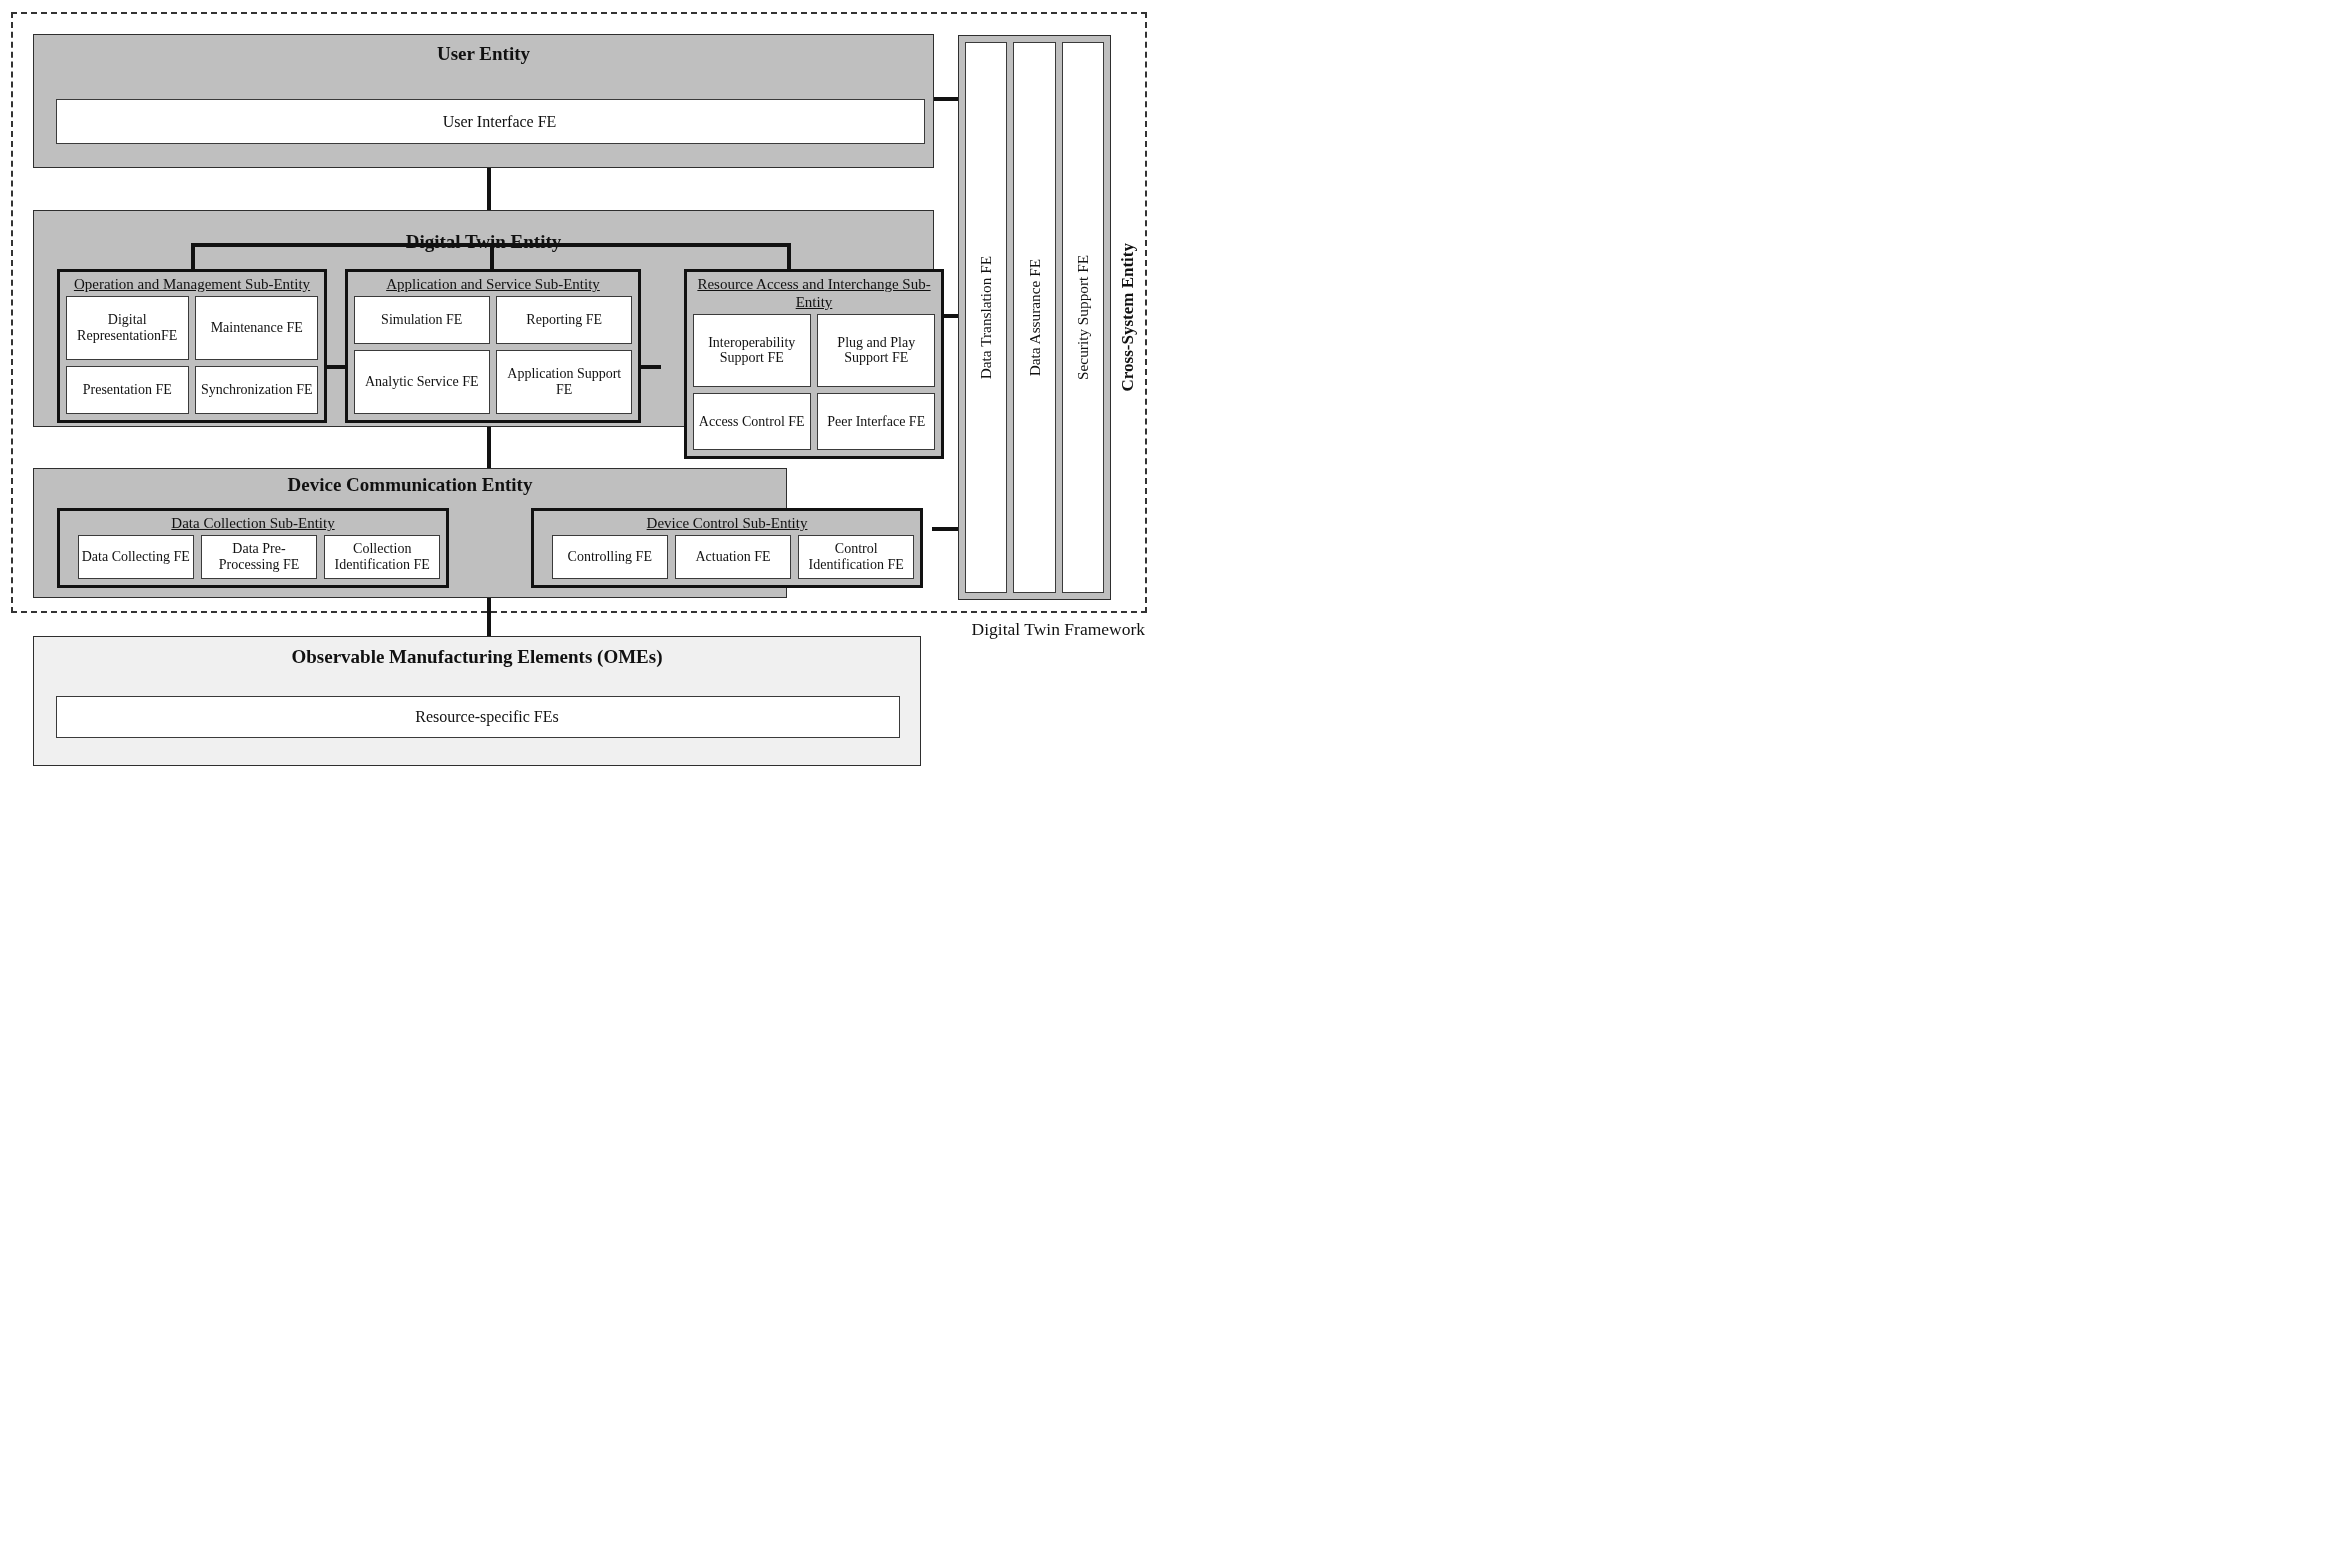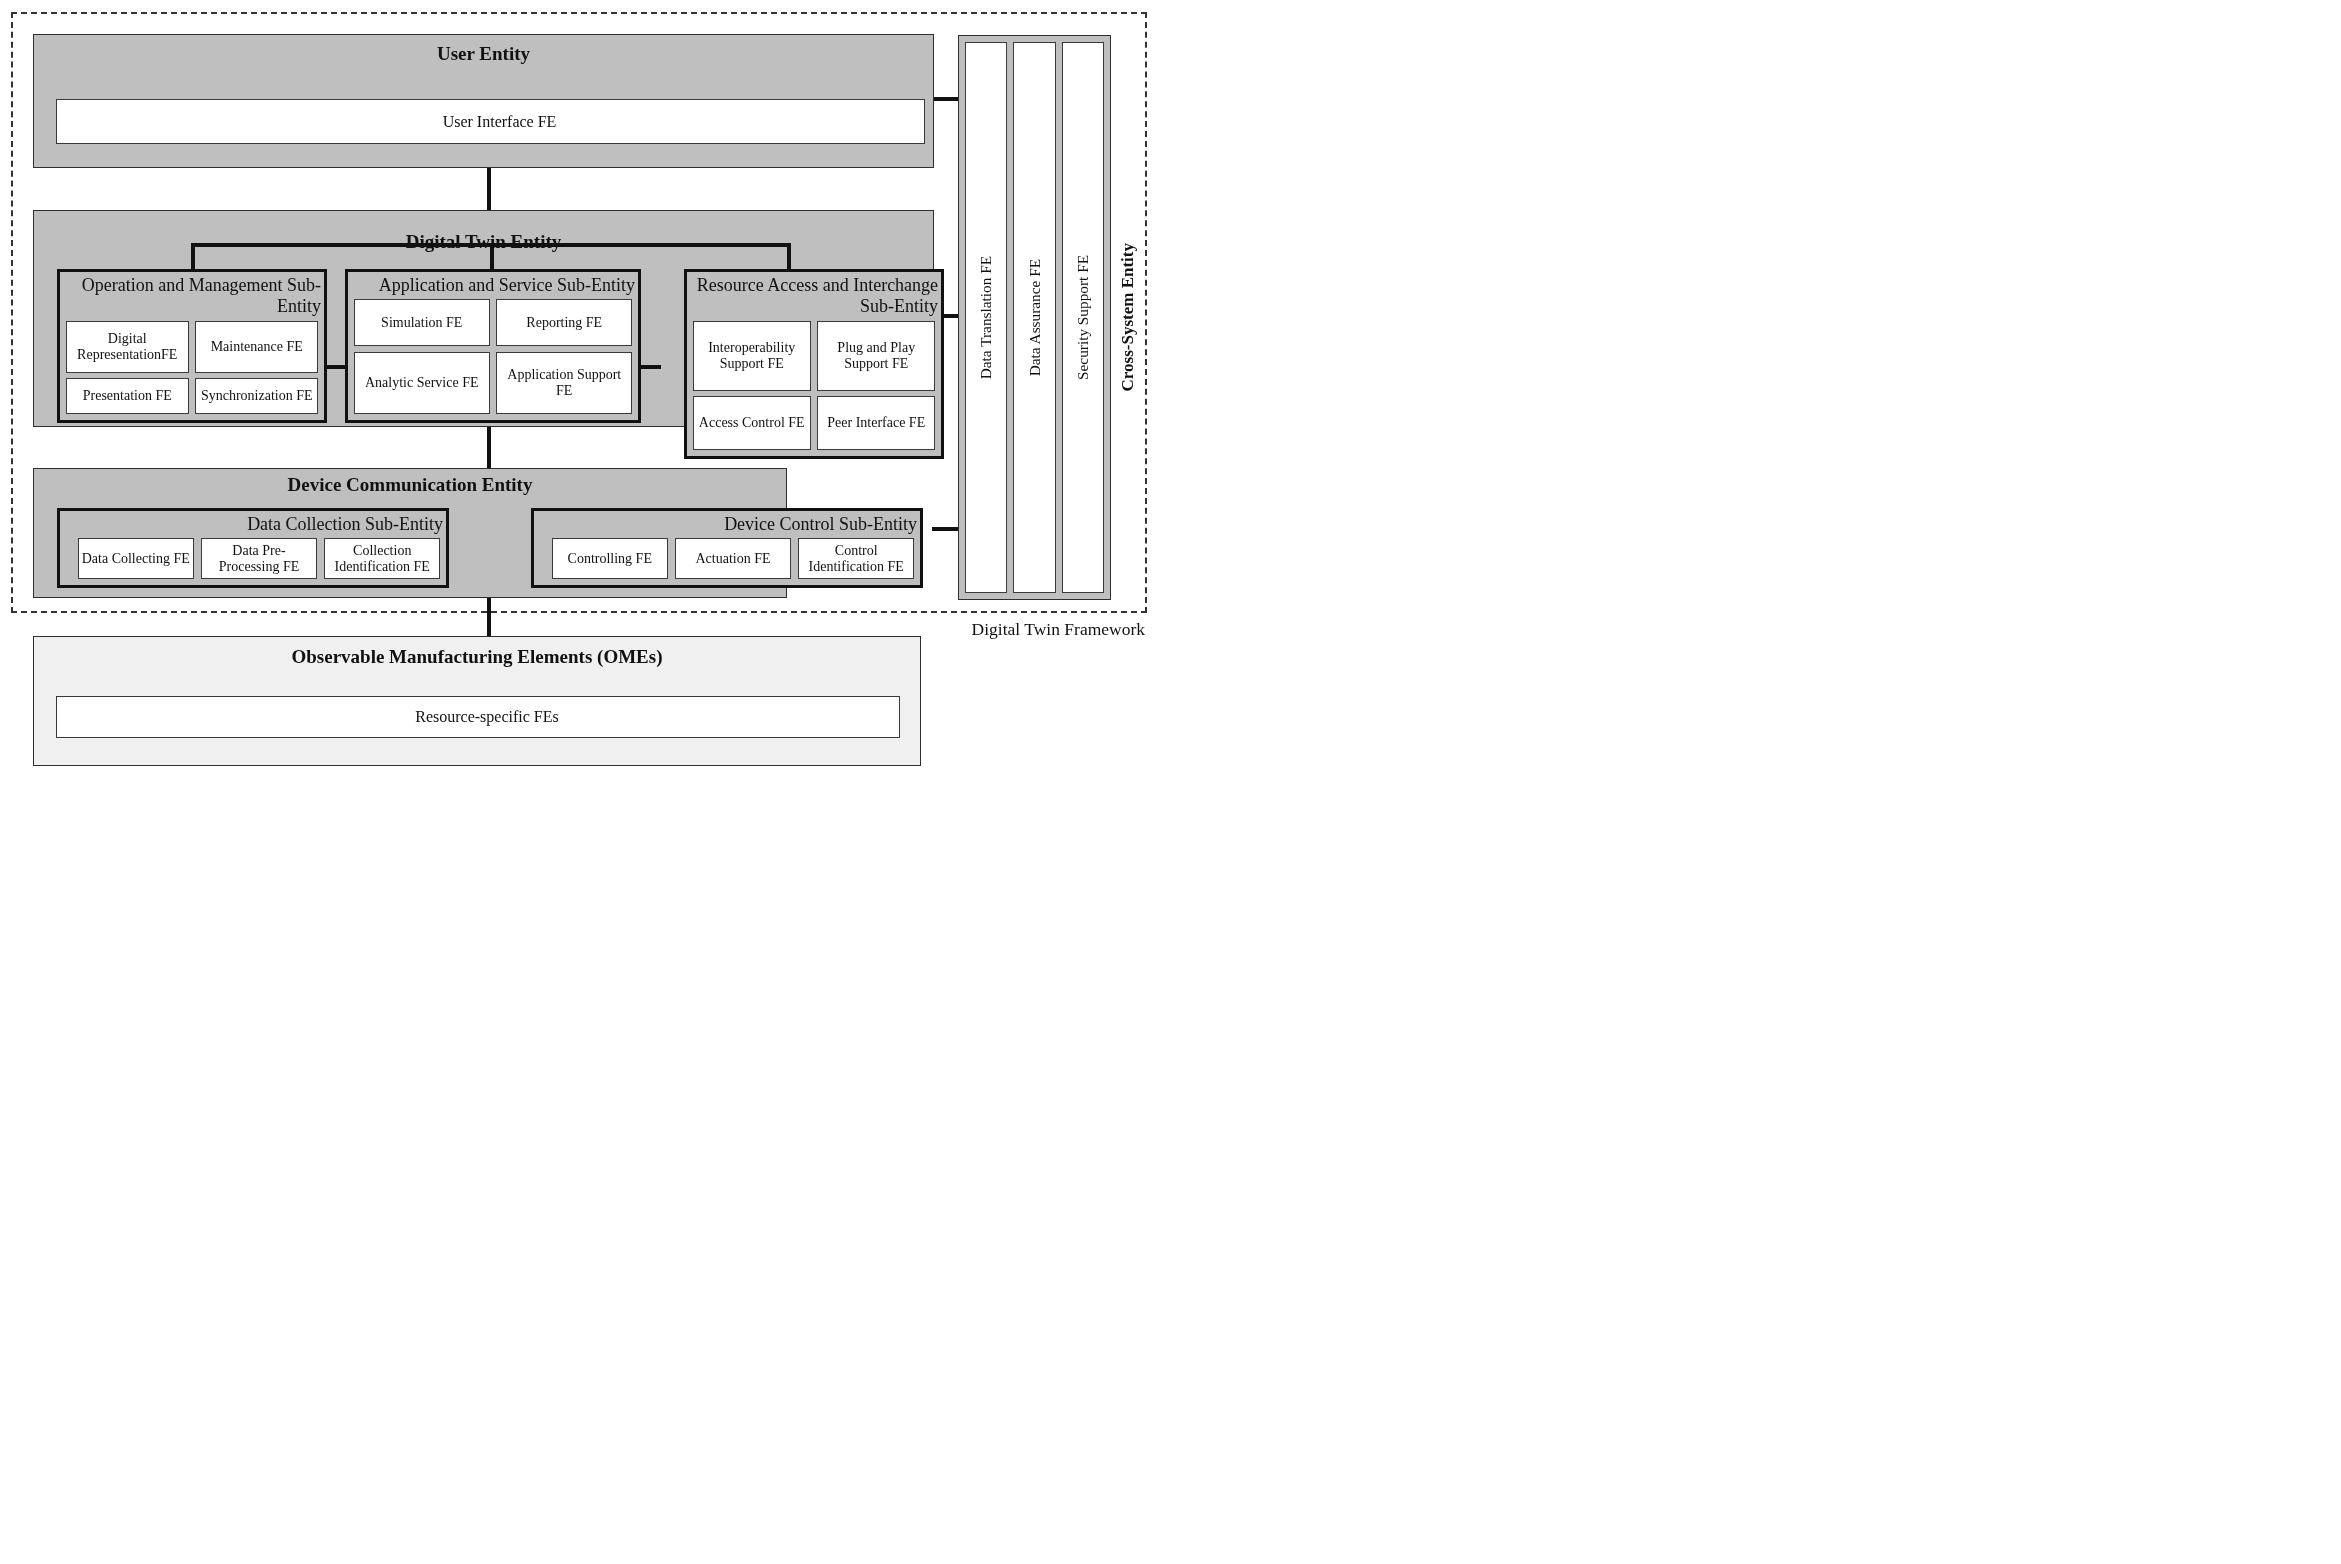--- a/index.html
+++ b/index.html
@@ -23,21 +23,21 @@
   .white-fe {
     position:absolute; background:#ffffff; border:1.5px solid #3a3a3a;
     box-sizing:border-box; display:flex; align-items:center; justify-content:center;
     text-align:center; font-size:16px;padding-left:18px;
   }
   .sub-entity {
     position:absolute; background:#bfbfbf; border:3.7px solid #111;
     box-sizing:border-box; display:flex; flex-direction:column;
   }
   .se-title {
-    text-align:right; font-size:18px; line-height:1.2; padding:2.9px 2.9px 1.5px 2.9px;
+    text-align:center; font-size:15px; line-height:1.2; padding:2.9px 2.9px 1.5px 2.9px;text-decoration:underline;
   }
   .fe-grid2 {
     flex:1; display:grid; grid-template-columns:1fr 1fr; gap:5.8px 6.6px;
     padding:1.5px 5.8px 5.8px 5.8px;
   }
   .fe-grid3 {
     flex:1; display:grid; grid-template-columns:1fr 1fr 1fr; gap:5.8px 7.3px;
     padding:1.5px 5.8px 5.8px 5.8px;
     margin-left:12px;
   }

